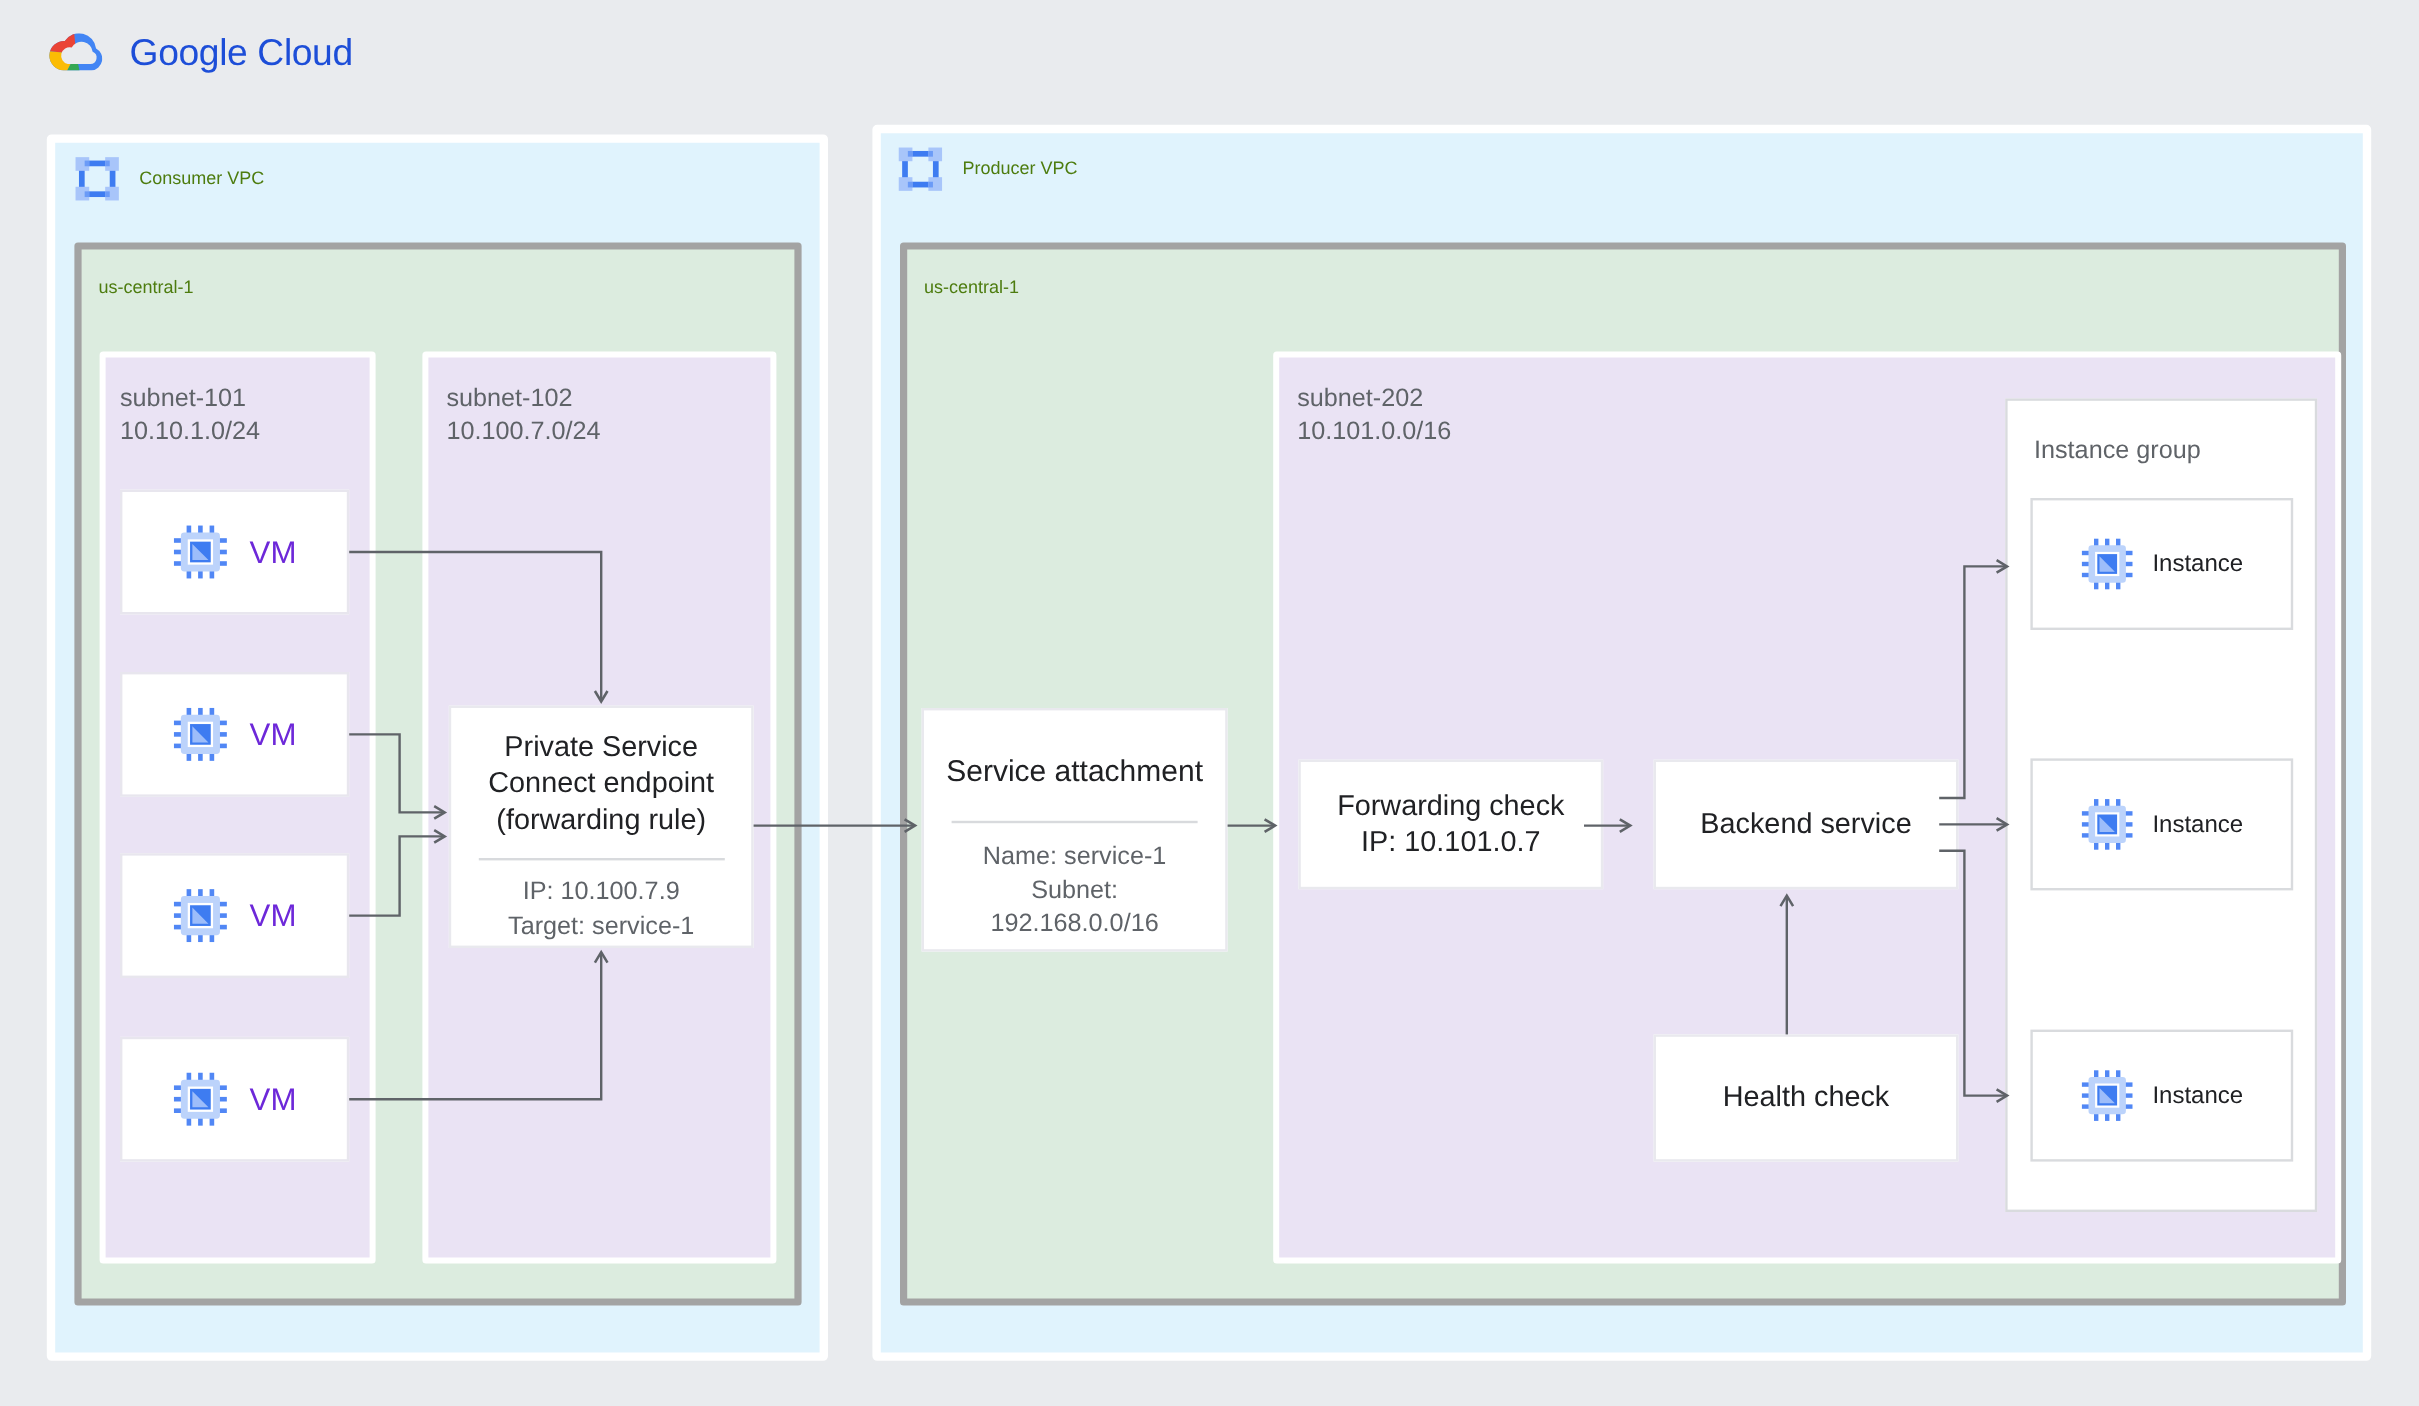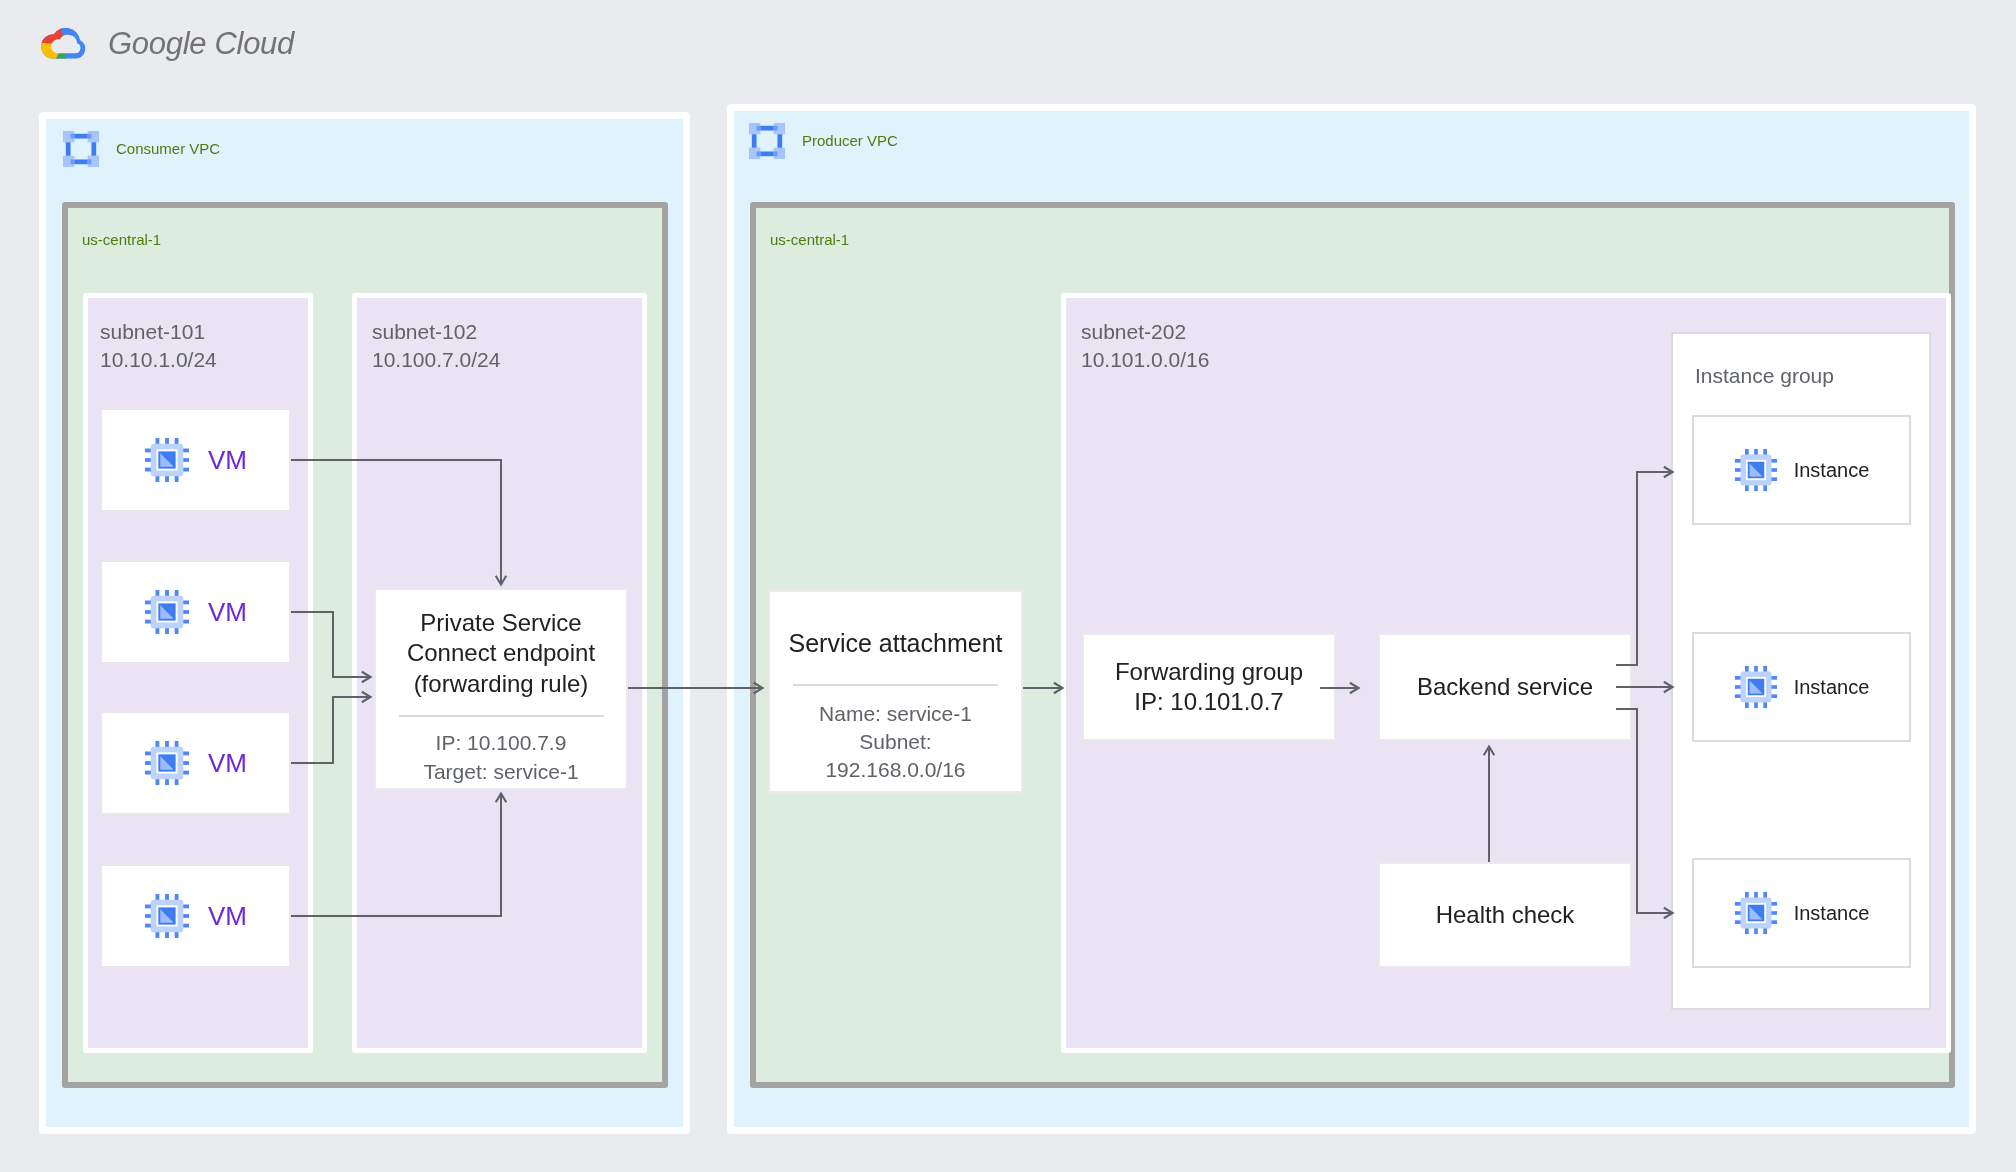--- a/index.html
+++ b/index.html
@@ -33,21 +33,21 @@
   .card {
     background:#ffffff; border:2px solid #e9e9ee;
     display:flex; flex-direction:column; align-items:center;
     text-align:center;
   }
   .card-title { color:#202124; font-size:24px; line-height:1.27; }
   .card-title-lg { font-size:25px; }
   .divider { width:82%; border-top:2px solid #d8dadd; height:0; }
   .card-sub { color:#5f6368; font-size:21px; line-height:1.34; }
   .card-center { justify-content:center; }
-  .logo-text { font-size:31px; color:#737373; letter-spacing:-0.3px; display:flex; gap:10px;font-style:italic; }
+  .logo-text { font-size:31px; color:#1d4ed8; letter-spacing:-0.3px; display:flex; gap:10px; }
   svg.overlay { position:absolute; left:0; top:0; pointer-events:none; z-index:10; }
 </style>
 </head>
 <body>
 
 <div class="abs vpc-head" style="left:38px; top:20px; height:48px;">
   <svg width="54" height="44" viewBox="0 0 66 54">
     <defs>
       <clipPath id="cloudclip">
         <path d="M18 45 H47 A12 12 0 0 0 51.5 22.5 A17.5 17.5 0 0 0 19.5 15 A13.5 13.5 0 0 0 18 45 Z"></path>
@@ -235,21 +235,21 @@
       <div class="card-sub">192.168.0.0/16</div>
     </div>
 
     <div class="abs subnet" style="left:305px; top:85px; width:890px; height:760px;">
       <div class="abs lbl-sm" style="left:15px; top:20px;">
         <span style="display:block">subnet-202</span>
         <span style="display:block">10.101.0.0/16</span>
       </div>
 
       <div class="abs card card-center" style="left:16px; top:335px; width:254px; height:108px;">
-        <div class="card-title">Forwarding group</div>
+        <div class="card-title">Forwarding check</div>
         <div class="card-title">IP: 10.101.0.7</div>
       </div>
 
       <div class="abs card card-center" style="left:312px; top:335px; width:254px; height:108px;">
         <div class="card-title">Backend service</div>
       </div>
 
       <div class="abs card card-center" style="left:312px; top:564px; width:254px; height:106px;">
         <div class="card-title">Health check</div>
       </div>

